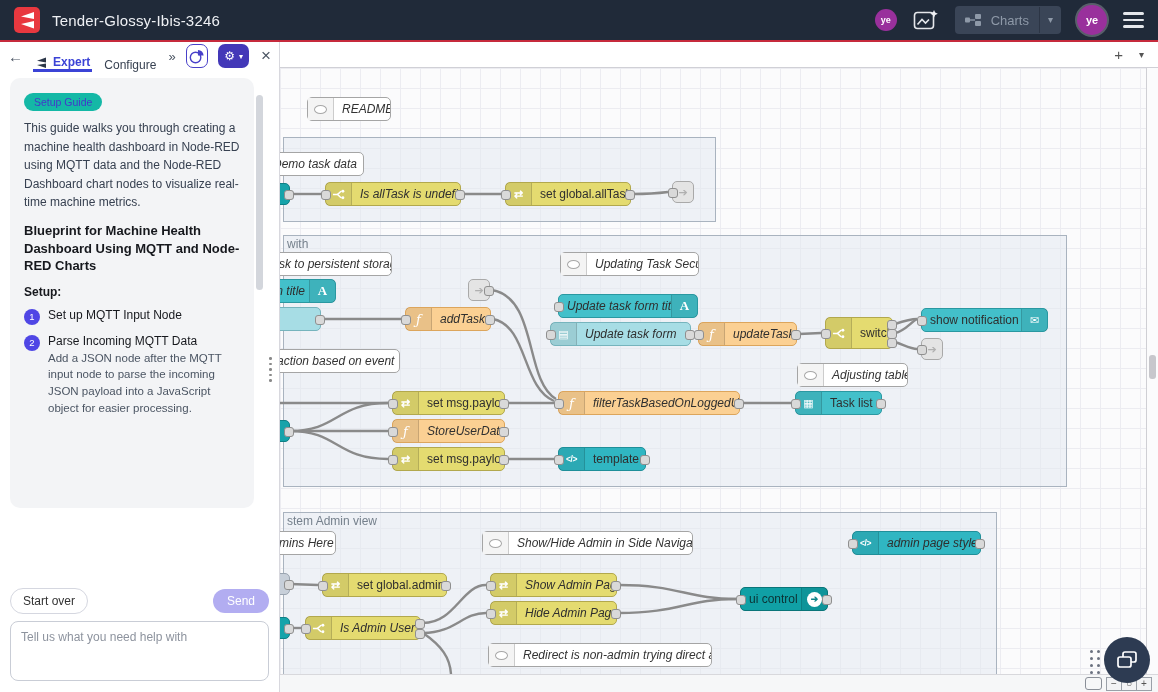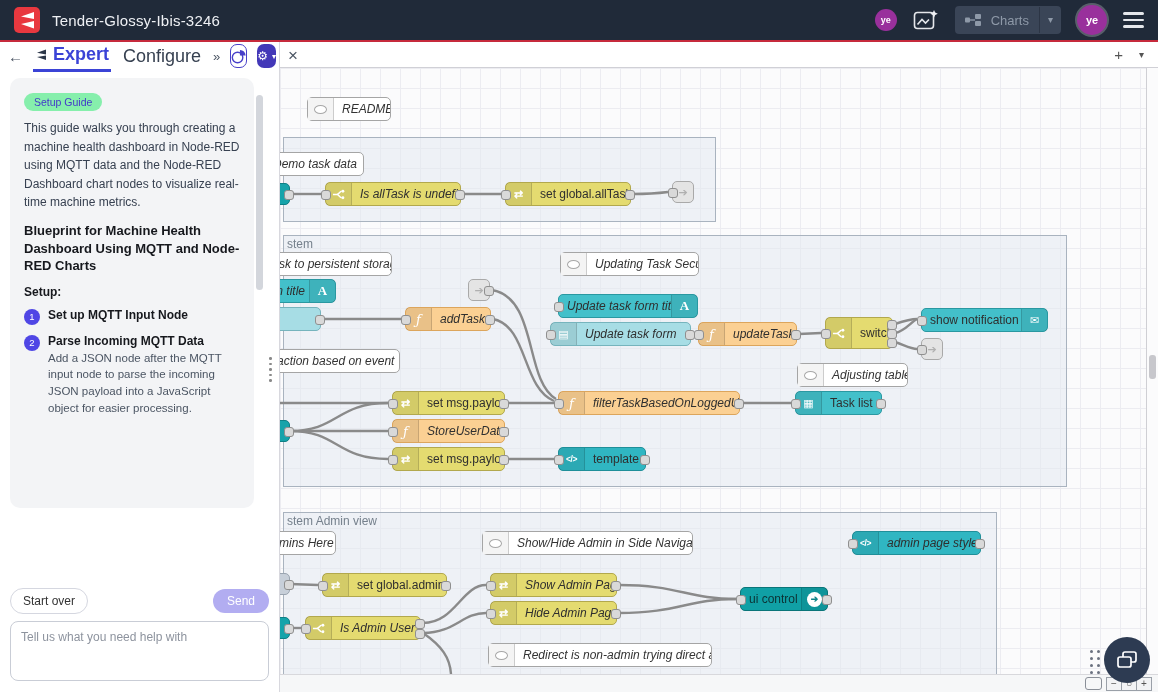--- a/index.html
+++ b/index.html
@@ -14,35 +14,35 @@
   #avatar-lg{width:30px;height:30px;font-size:11px;box-shadow:0 0 0 2px rgba(255,255,255,.25)}
   #deploy{display:flex;align-items:center;height:28px;background:#3a4557;border-radius:4px;color:#8e99a8;font-size:13px;padding:0 0 0 10px;cursor:default}
   #deploy .dlabel{margin:0 10px 0 8px}
   #deploy .dcaret{border-left:1px solid #2c3545;padding:0 8px;font-size:10px;line-height:26px}
   #burger{display:flex;flex-direction:column;gap:4px;cursor:pointer}
   #burger span{display:block;width:21px;height:2.5px;background:#e5e7eb;border-radius:2px}
   
   #panel{position:absolute;left:0;top:42px;width:280px;height:650px;background:#fff;border-right:1px solid #d8d8de;z-index:10}
   #phead{height:28px;display:flex;align-items:center;padding:0 8px;gap:10px}
   .hicon{color:#4b5563;font-size:15px;cursor:pointer}
-  .ptab{display:flex;align-items:center;gap:5px;font-size:18px;color:#374151;height:32px;cursor:pointer;padding:0 2px}
+  .ptab{display:flex;align-items:flex-end;gap:5px;font-size:12px;color:#374151;height:32px;cursor:pointer;padding:0 2px}
   .ptab.active{color:#3b43d6;font-weight:bold;border-bottom:3px solid #3b43d6}
   #pie-btn{width:30px;height:24px;border:1px solid #4840c9;border-radius:7px;background:#fff;display:flex;align-items:center;justify-content:center;cursor:pointer}
   #gear-btn{width:42px;height:24px;border:none;border-radius:7px;background:#4338b8;color:#fff;display:flex;align-items:center;justify-content:center;gap:4px;font-size:12px;cursor:pointer}
   #gear-btn .gc{font-size:8px}
   #close-btn{font-size:17px;margin-left:2px}
   #bubble{margin:18px 16px 0 36px;width:216px;background:#4f46e5;color:#fff;border-radius:8px;padding:8px 10px;font-size:11.5px;line-height:1.45}
   #guide{margin:8px 10px 0 10px;width:244px;height:430px;background:#f3f4f6;border-radius:10px;padding:14px;overflow:hidden}
-  #gbadge{display:inline-block;background:#86efac;color:#4338ca;font-size:10.5px;padding:3px 10px;border-radius:10px}
+  #gbadge{display:inline-block;background:#14b8a6;color:#4338ca;font-size:10.5px;padding:3px 10px;border-radius:10px}
   #gtitle{font-size:13px;font-weight:bold;color:#16181d;margin-top:10px;line-height:1.35}
   #gintro{font-size:12px;color:#374151;margin-top:8px;line-height:1.55}
   #gsteps-label{font-size:12px;font-weight:bold;color:#16181d;margin-top:10px}
   .step{display:flex;gap:8px;margin-top:9px}
   .stepnum{flex:0 0 16px;width:16px;height:16px;border-radius:50%;background:#4f46e5;color:#fff;font-size:9.5px;display:flex;align-items:center;justify-content:center;margin-top:1px}
-  .steptitle{font-size:12px;font-weight:bold;color:#16181d}
+  .steptitle{font-size:12px;font-weight:normal;color:#16181d}
   .stepbody{font-size:11.5px;color:#4b5563;line-height:1.45;margin-top:2px}
   #pscroll{position:absolute;left:256px;top:53px;width:7px;height:195px;background:#d3d6dc;border-radius:4px}
   #pgrip{position:absolute;left:269px;top:315px;display:flex;flex-direction:column;gap:3px}
   #pgrip i{width:2.5px;height:2.5px;border-radius:50%;background:#8a8a8a}
   #pfoot{position:absolute;left:10px;right:10px;bottom:7px}
   #pfoot .row{display:flex;justify-content:space-between;align-items:center;margin-bottom:7px}
   #startover{background:#fff;border:1px solid #d5d7e0;border-radius:13px;height:26px;padding:0 12px;font-size:12px;color:#333;font-family:inherit;cursor:pointer}
   #send{background:#b2adf1;border:none;border-radius:12px;height:24px;padding:0 14px;font-size:12px;color:#fff;font-family:inherit;cursor:pointer}
   #helpinput{width:100%;height:60px;border:1px solid #c9cdd6;border-radius:8px;resize:none;font-family:inherit;font-size:12px;color:#374151;padding:8px 10px;outline:none}
   #helpinput::placeholder{color:#8d939e}
@@ -199,21 +199,21 @@
 </div>
 
 <div id="canvas">
   <div id="tabstrip">
     <span class="plus">+</span>
     <span class="caret">▾</span>
   </div>
   <div id="workspace">
       <div class="group" style="left: 3px; top: 69px; width: 433px; height: 85px;"></div>
       <div class="group" style="left: 3px; top: 167px; width: 784px; height: 252px;">
-        <span class="glabel">stem</span>
+        <span class="glabel">with</span>
       </div>
       <div class="group" style="left: 3px; top: 444px; width: 714px; height: 195px;">
         <span class="glabel">stem Admin view</span>
       </div>
       <svg id="wires" width="878" height="606">
         <path d="M10,126 L41,126"></path>
         <path d="M183,126 L221,126"></path>
         <path d="M353,126 C370,126 380,125 388,124"></path>
         <path d="M41,251 L121,251"></path>
         <path d="M213,251 C248,258 242,320 274,333"></path>

